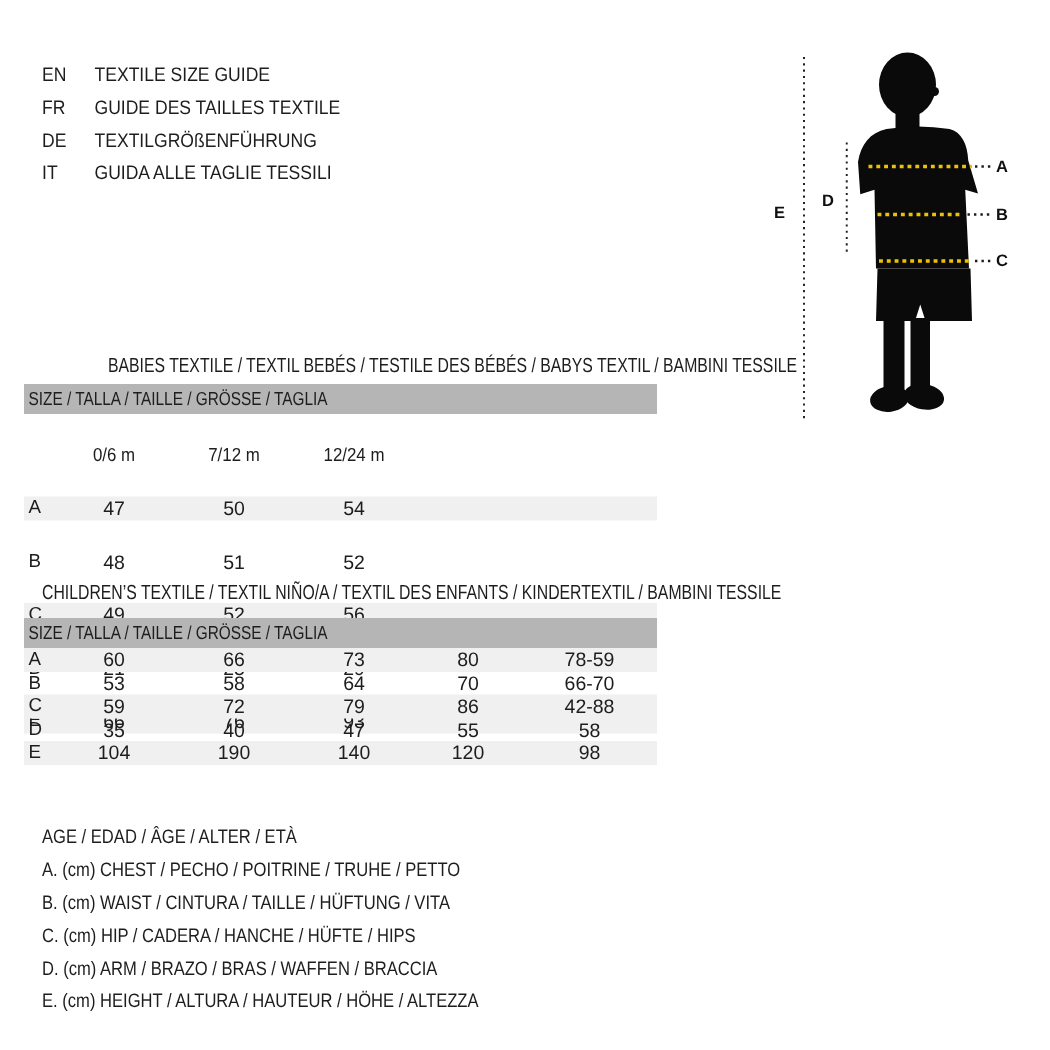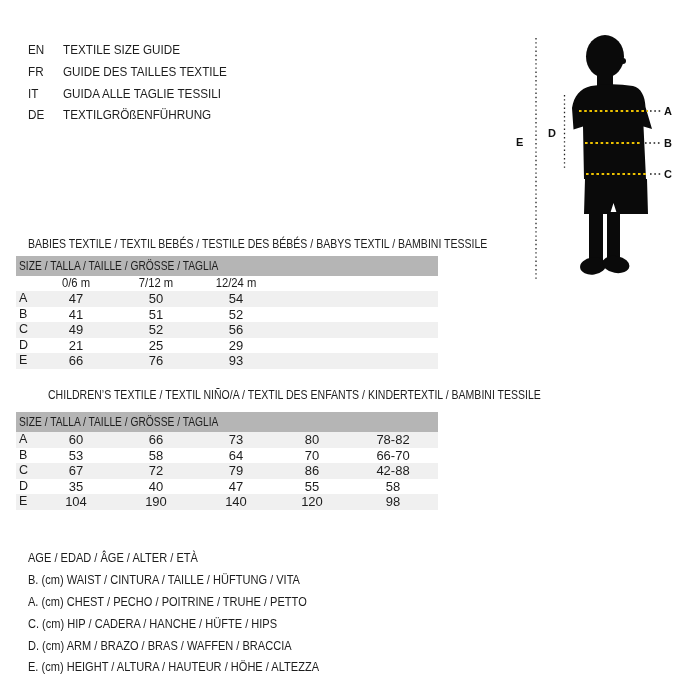--- a/index.html
+++ b/index.html
@@ -26,52 +26,52 @@
   .figure{position:absolute;left:505px;top:24px;width:186px;height:266px;}
   .figure svg{display:block;}
   .sil{fill:var(--silhouette);}
   .mline-y{stroke:var(--measure-line-yellow);stroke-width:2.2;stroke-dasharray:2.6 2.6;fill:none;}
   .mline-k{stroke:#1b1b1b;stroke-width:1.6;stroke-dasharray:1.6 2.7;fill:none;}
   .vline{stroke:#222;stroke-width:1.3;stroke-dasharray:1.4 2.8;fill:none;}
   .mlabel{font-family:"Liberation Sans","DejaVu Sans",sans-serif;font-size:11px;font-weight:bold;fill:#101010;}
 
   
   .sec-heading{position:absolute;left:28px;font-size:13.5px;line-height:15px;white-space:nowrap;}
-  .heading-babies{top:236px;}
-  .heading-children{top:387px;margin-left:20px;}
+  .heading-babies{top:236px;margin-left:44px;}
+  .heading-children{top:387px;}
 
   
   .size-table{position:absolute;left:16px;width:422px;}
   .babies{top:256px;}
   .children{top:412px;}
   .bar{height:20px;line-height:20px;background:var(--table-header-bar);padding-left:3px;font-size:12.5px;white-space:nowrap;overflow:visible;}
   .row{display:grid;height:15.6px;line-height:15.6px;}
-  .babies .row{grid-template-columns:20px 80px 80px 80px 1fr;}
+  .babies .row{grid-template-columns:20px 80px 80px 80px 1fr;margin-top:20px;}
   .children .row{grid-template-columns:20px 80px 80px 80px 72px 1fr;}
   .row.thead{height:15px;line-height:15px;}
   .cell{text-align:center;font-size:13px;overflow:visible;}
   .thead .cell{font-size:12.5px;transform:scaleX(.9);transform-origin:50% 50%;}
   .cell.label{text-align:left;padding-left:3px;font-size:12.5px;}
   .row.stripe{background:var(--row-stripe);}
 
   
   .legend{position:absolute;left:28px;top:547px;}
   .legend-line{height:21.9px;line-height:21.9px;font-size:13px;white-space:nowrap;}
   .legend-line .cx{transform:scaleX(.85);}
 </style>
 </head>
 <body>
 
 <div class="canvas">
 
   <div class="lang-block">
     <div class="lang-row"><span class="lang-code">EN</span><span class="lang-title">TEXTILE SIZE GUIDE</span></div>
     <div class="lang-row"><span class="lang-code">FR</span><span class="lang-title">GUIDE DES TAILLES TEXTILE</span></div>
+    <div class="lang-row"><span class="lang-code">DE</span><span class="lang-title">TEXTILGRÖßENFÜHRUNG</span></div>
     <div class="lang-row"><span class="lang-code">IT</span><span class="lang-title">GUIDA ALLE TAGLIE TESSILI</span></div>
-    <div class="lang-row"><span class="lang-code">DE</span><span class="lang-title">TEXTILGRÖßENFÜHRUNG</span></div>
   </div>
 
   <div class="figure">
     <svg width="186" height="266" viewBox="505 24 186 266" xmlns="http://www.w3.org/2000/svg">
 
       <line class="vline" x1="536" y1="38" x2="536" y2="280"></line>
 
       <line class="vline" x1="564.5" y1="95" x2="564.5" y2="169"></line>
 
       <g>
@@ -116,21 +116,21 @@
     </div>
     <div class="row stripe">
       <span class="cell label">A</span>
       <span class="cell">47</span>
       <span class="cell">50</span>
       <span class="cell">54</span>
       <span class="cell"></span>
     </div>
     <div class="row">
       <span class="cell label">B</span>
-      <span class="cell">41</span>
+      <span class="cell">48</span>
       <span class="cell">51</span>
       <span class="cell">52</span>
       <span class="cell"></span>
     </div>
     <div class="row stripe">
       <span class="cell label">C</span>
       <span class="cell">49</span>
       <span class="cell">52</span>
       <span class="cell">56</span>
       <span class="cell"></span>
@@ -154,33 +154,33 @@
   <div class="sec-heading heading-children"><span class="cx">CHILDREN’S TEXTILE / TEXTIL NIÑO/A / TEXTIL DES ENFANTS / KINDERTEXTIL / BAMBINI TESSILE</span></div>
 
   <div class="size-table children">
     <div class="bar"><span class="cx" style="transform:scaleX(.82)">SIZE / TALLA / TAILLE / GRÖSSE / TAGLIA</span></div>
     <div class="row stripe">
       <span class="cell label">A</span>
       <span class="cell">60</span>
       <span class="cell">66</span>
       <span class="cell">73</span>
       <span class="cell">80</span>
-      <span class="cell">78-82</span>
+      <span class="cell">78-59</span>
     </div>
     <div class="row">
       <span class="cell label">B</span>
       <span class="cell">53</span>
       <span class="cell">58</span>
       <span class="cell">64</span>
       <span class="cell">70</span>
       <span class="cell">66-70</span>
     </div>
     <div class="row stripe">
       <span class="cell label">C</span>
-      <span class="cell">67</span>
+      <span class="cell">59</span>
       <span class="cell">72</span>
       <span class="cell">79</span>
       <span class="cell">86</span>
       <span class="cell">42-88</span>
     </div>
     <div class="row">
       <span class="cell label">D</span>
       <span class="cell">35</span>
       <span class="cell">40</span>
       <span class="cell">47</span>
@@ -192,20 +192,20 @@
       <span class="cell">104</span>
       <span class="cell">190</span>
       <span class="cell">140</span>
       <span class="cell">120</span>
       <span class="cell">98</span>
     </div>
   </div>
 
   <div class="legend">
     <div class="legend-line"><span class="cx">AGE / EDAD / ÂGE / ALTER / ETÀ</span></div>
+    <div class="legend-line"><span class="cx">A. (cm) CHEST / PECHO / POITRINE / TRUHE / PETTO</span></div>
     <div class="legend-line"><span class="cx">B. (cm) WAIST / CINTURA / TAILLE / HÜFTUNG / VITA</span></div>
-    <div class="legend-line"><span class="cx">A. (cm) CHEST / PECHO / POITRINE / TRUHE / PETTO</span></div>
     <div class="legend-line"><span class="cx">C. (cm) HIP / CADERA / HANCHE / HÜFTE / HIPS</span></div>
     <div class="legend-line"><span class="cx">D. (cm) ARM / BRAZO / BRAS / WAFFEN / BRACCIA</span></div>
     <div class="legend-line"><span class="cx">E. (cm) HEIGHT / ALTURA / HAUTEUR / HÖHE / ALTEZZA</span></div>
   </div>
 
 </div>
 
 </body></html>

